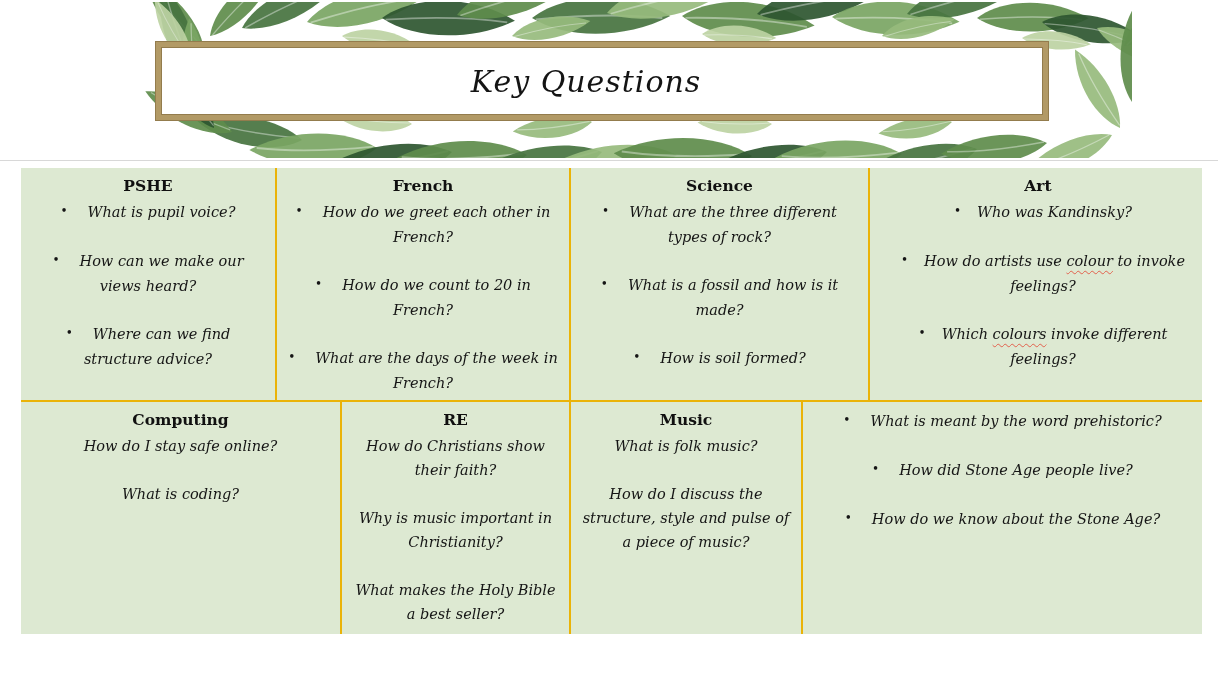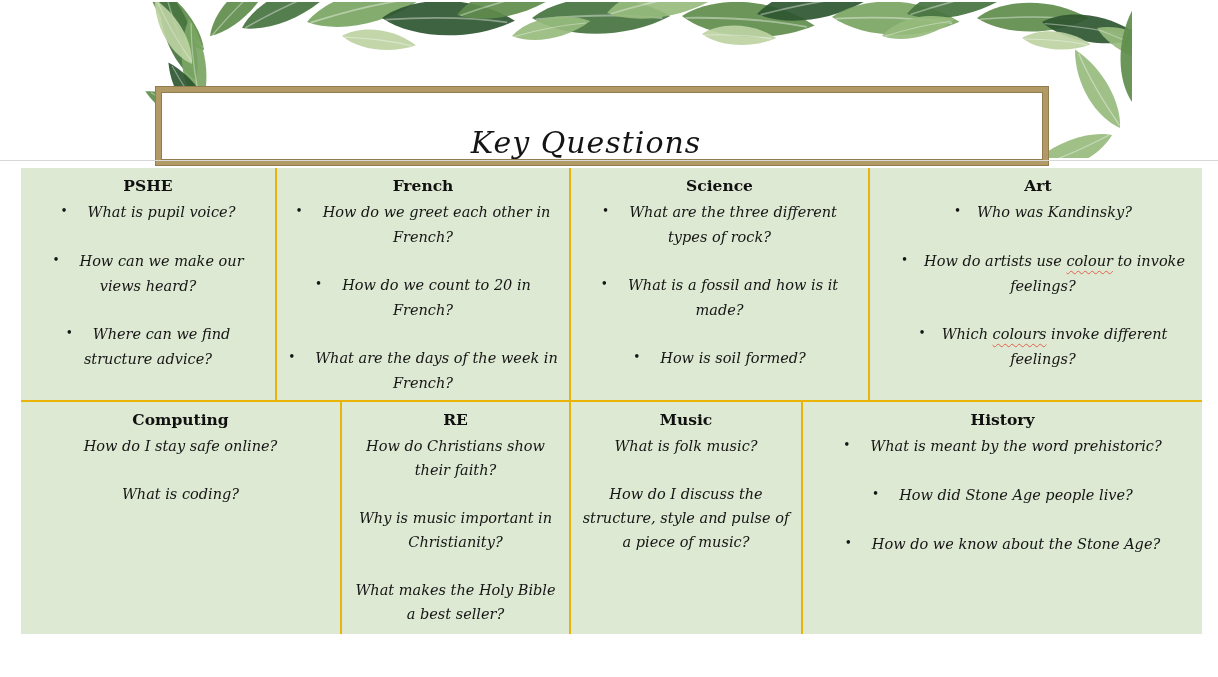--- a/index.html
+++ b/index.html
@@ -5,21 +5,21 @@
   html,body{margin:0;padding:0;background:#fff;}
   #screen{position:relative;width:1218px;height:677px;background:#ffffff;overflow:hidden;
           font-family:"DejaVu Serif", serif;}
 
   
   #banner{position:absolute;left:92px;top:2px;width:1040px;height:156px;}
   #leafsvg{position:absolute;left:0;top:0;}
   #titlebox{position:absolute;left:64px;top:40px;width:892px;height:78px;box-sizing:border-box;
             background:#ffffff;border:5px solid #b29a66;
             box-shadow:0 0 0 1px #937c4d, inset 0 0 0 1px #937c4d;
-            display:flex;align-items:flex-end;justify-content:center;margin-top:45px;}
+            display:flex;align-items:center;justify-content:center;}
   #titlebox .title{font-style:italic;font-size:30px;letter-spacing:1px;color:#141414;
                    transform:translateX(-16px);}
 
   #divider{position:absolute;left:0;top:160px;width:1218px;height:1px;background:#d8d8d8;}
 
   
   #qtable{position:absolute;left:21px;top:168px;width:1181px;box-sizing:border-box;
           background:#eab308;padding:0;}
   .trow{display:grid;column-gap:2px;height:232px;}
   #row-top{grid-template-columns:254px 292px 297px 1fr;margin-bottom:2px;}
@@ -152,21 +152,20 @@
         <div class="q">What makes the Holy Bible a best seller?</div>
       </div>
 
       <div class="cell">
         <div class="hdr">Music</div>
         <div class="q">What is folk music?</div>
         <div class="q">How do I discuss the structure, style and pulse of a piece of music?</div>
       </div>
 
       <div class="cell">
-        <div class="hdr">History</div>
         <div class="q"><span class="blt">•</span><span>What is meant by the word prehistoric?</span></div>
         <div class="q"><span class="blt">•</span><span>How did Stone Age people live?</span></div>
         <div class="q"><span class="blt">•</span><span>How do we know about the Stone Age?</span></div>
       </div>
     </div>
 
   </div>
 </div>
 
 </body></html>

